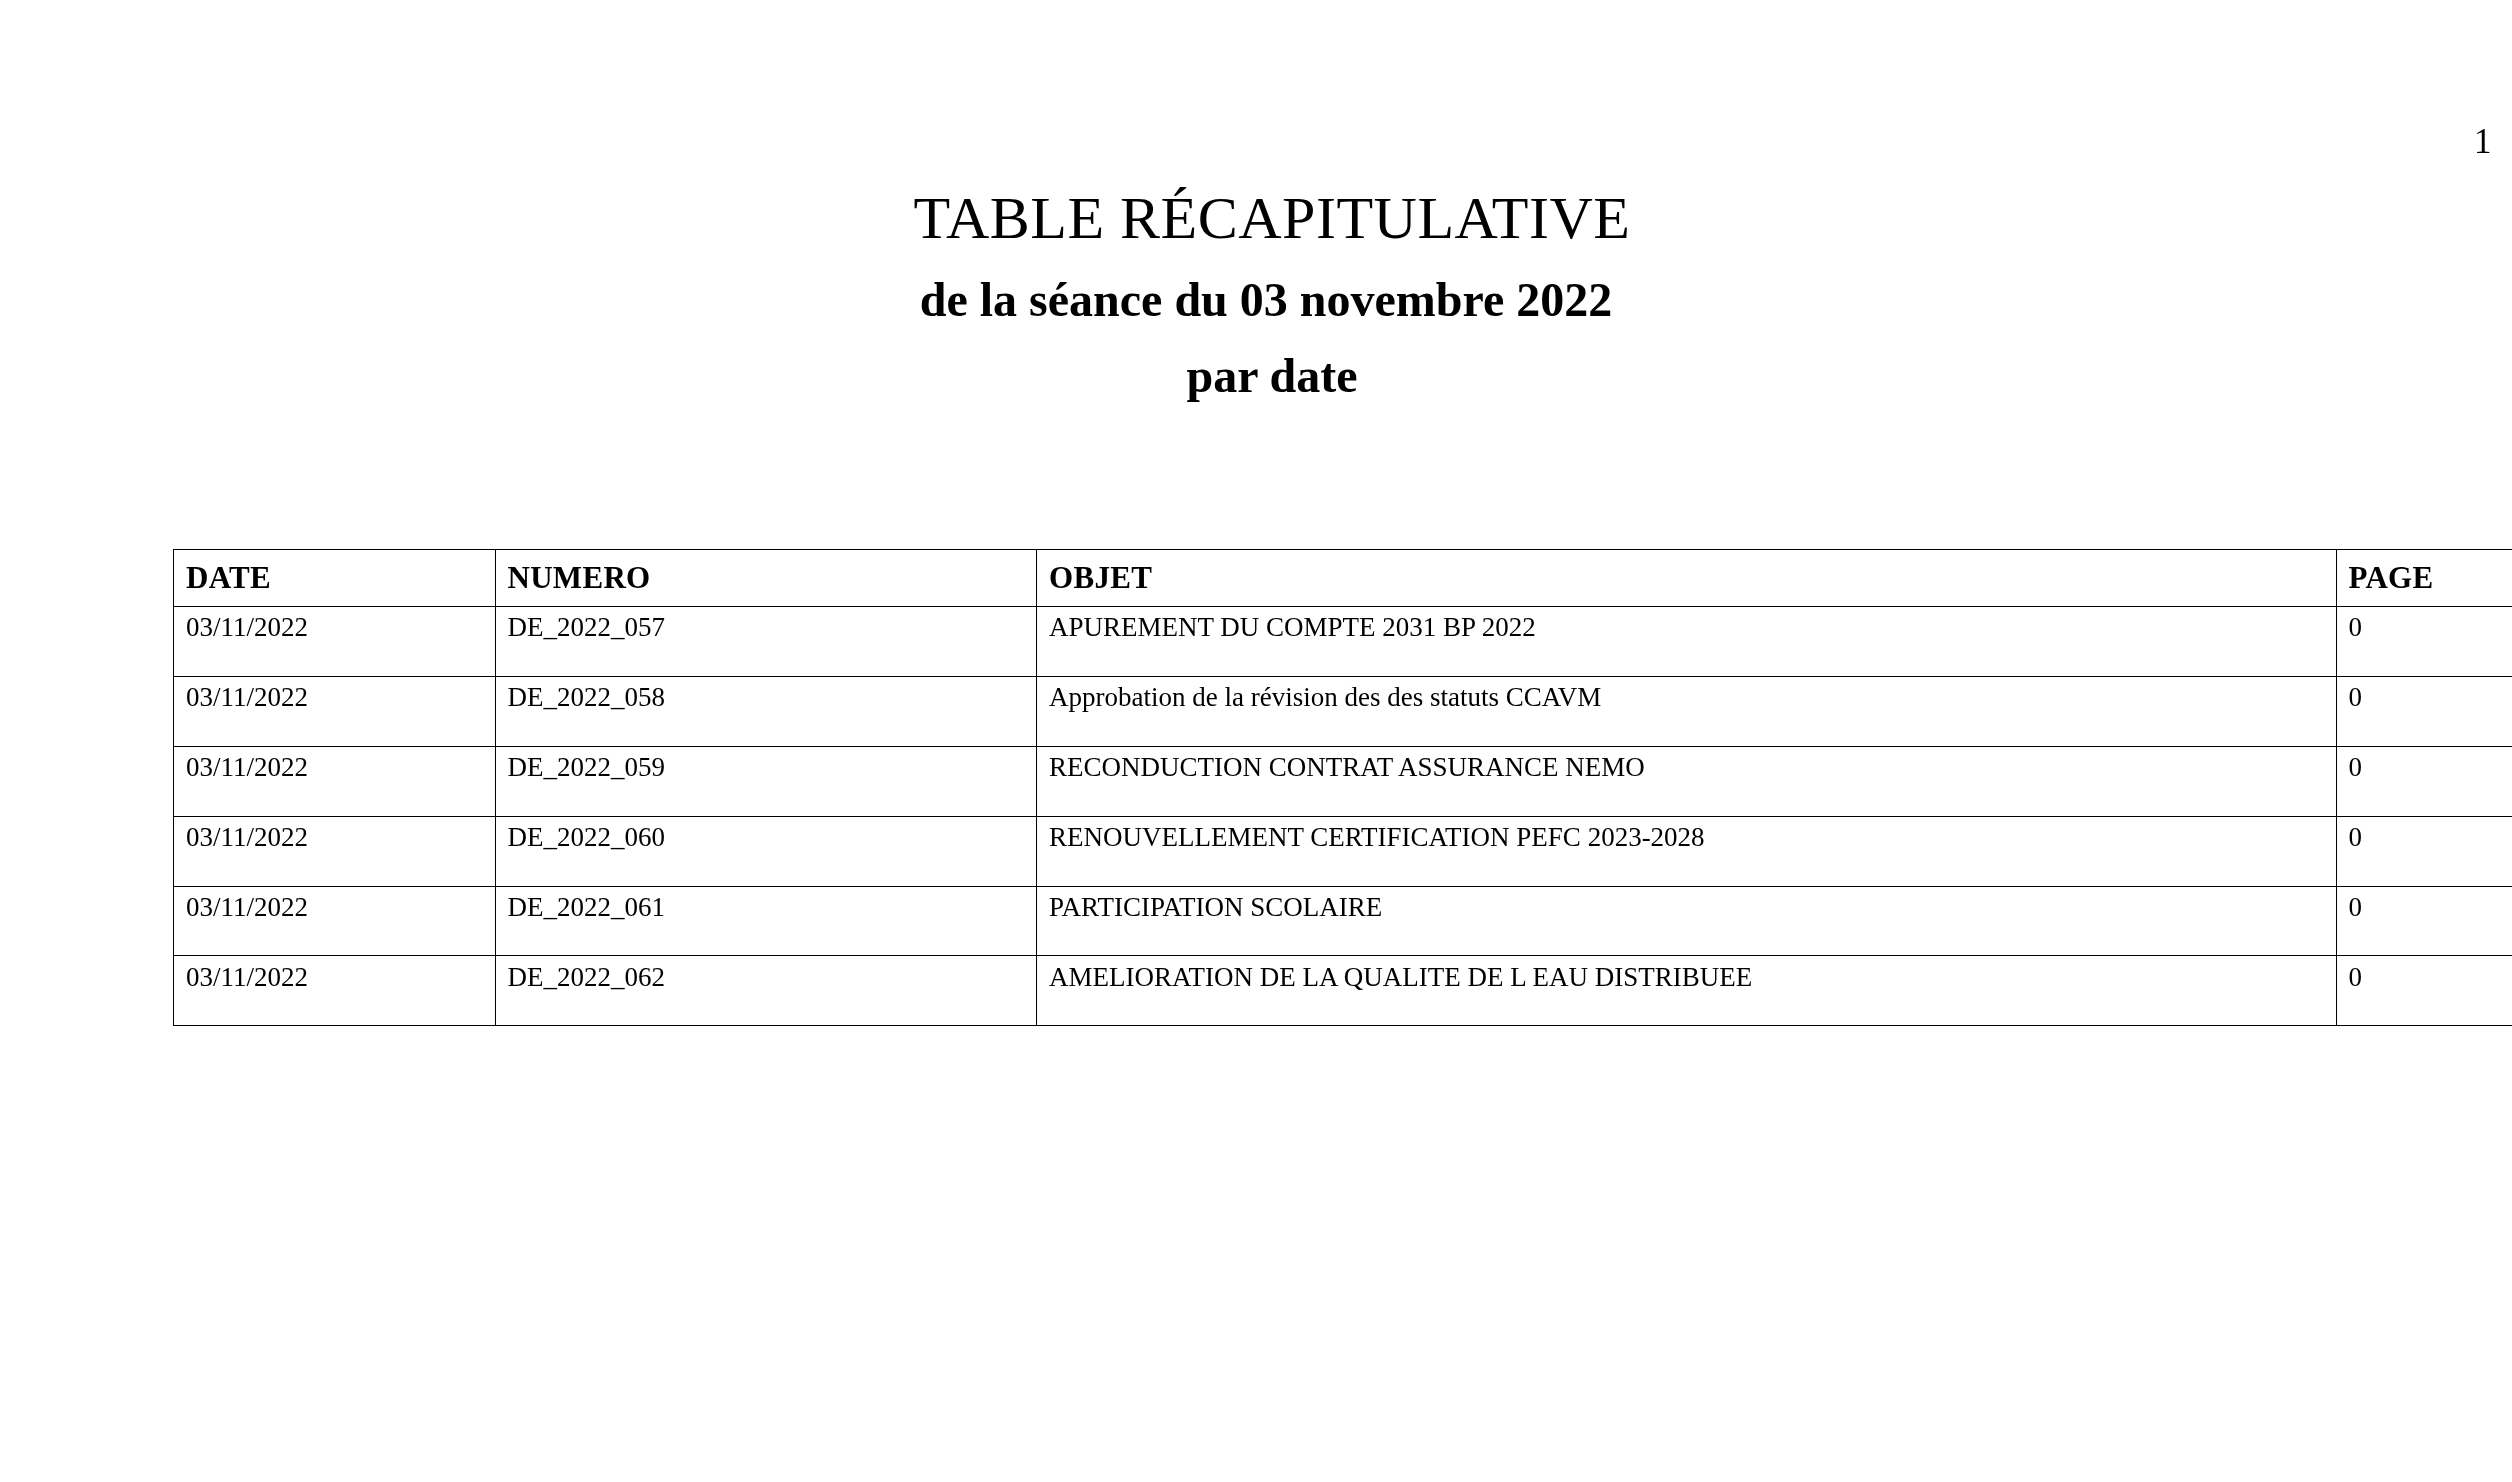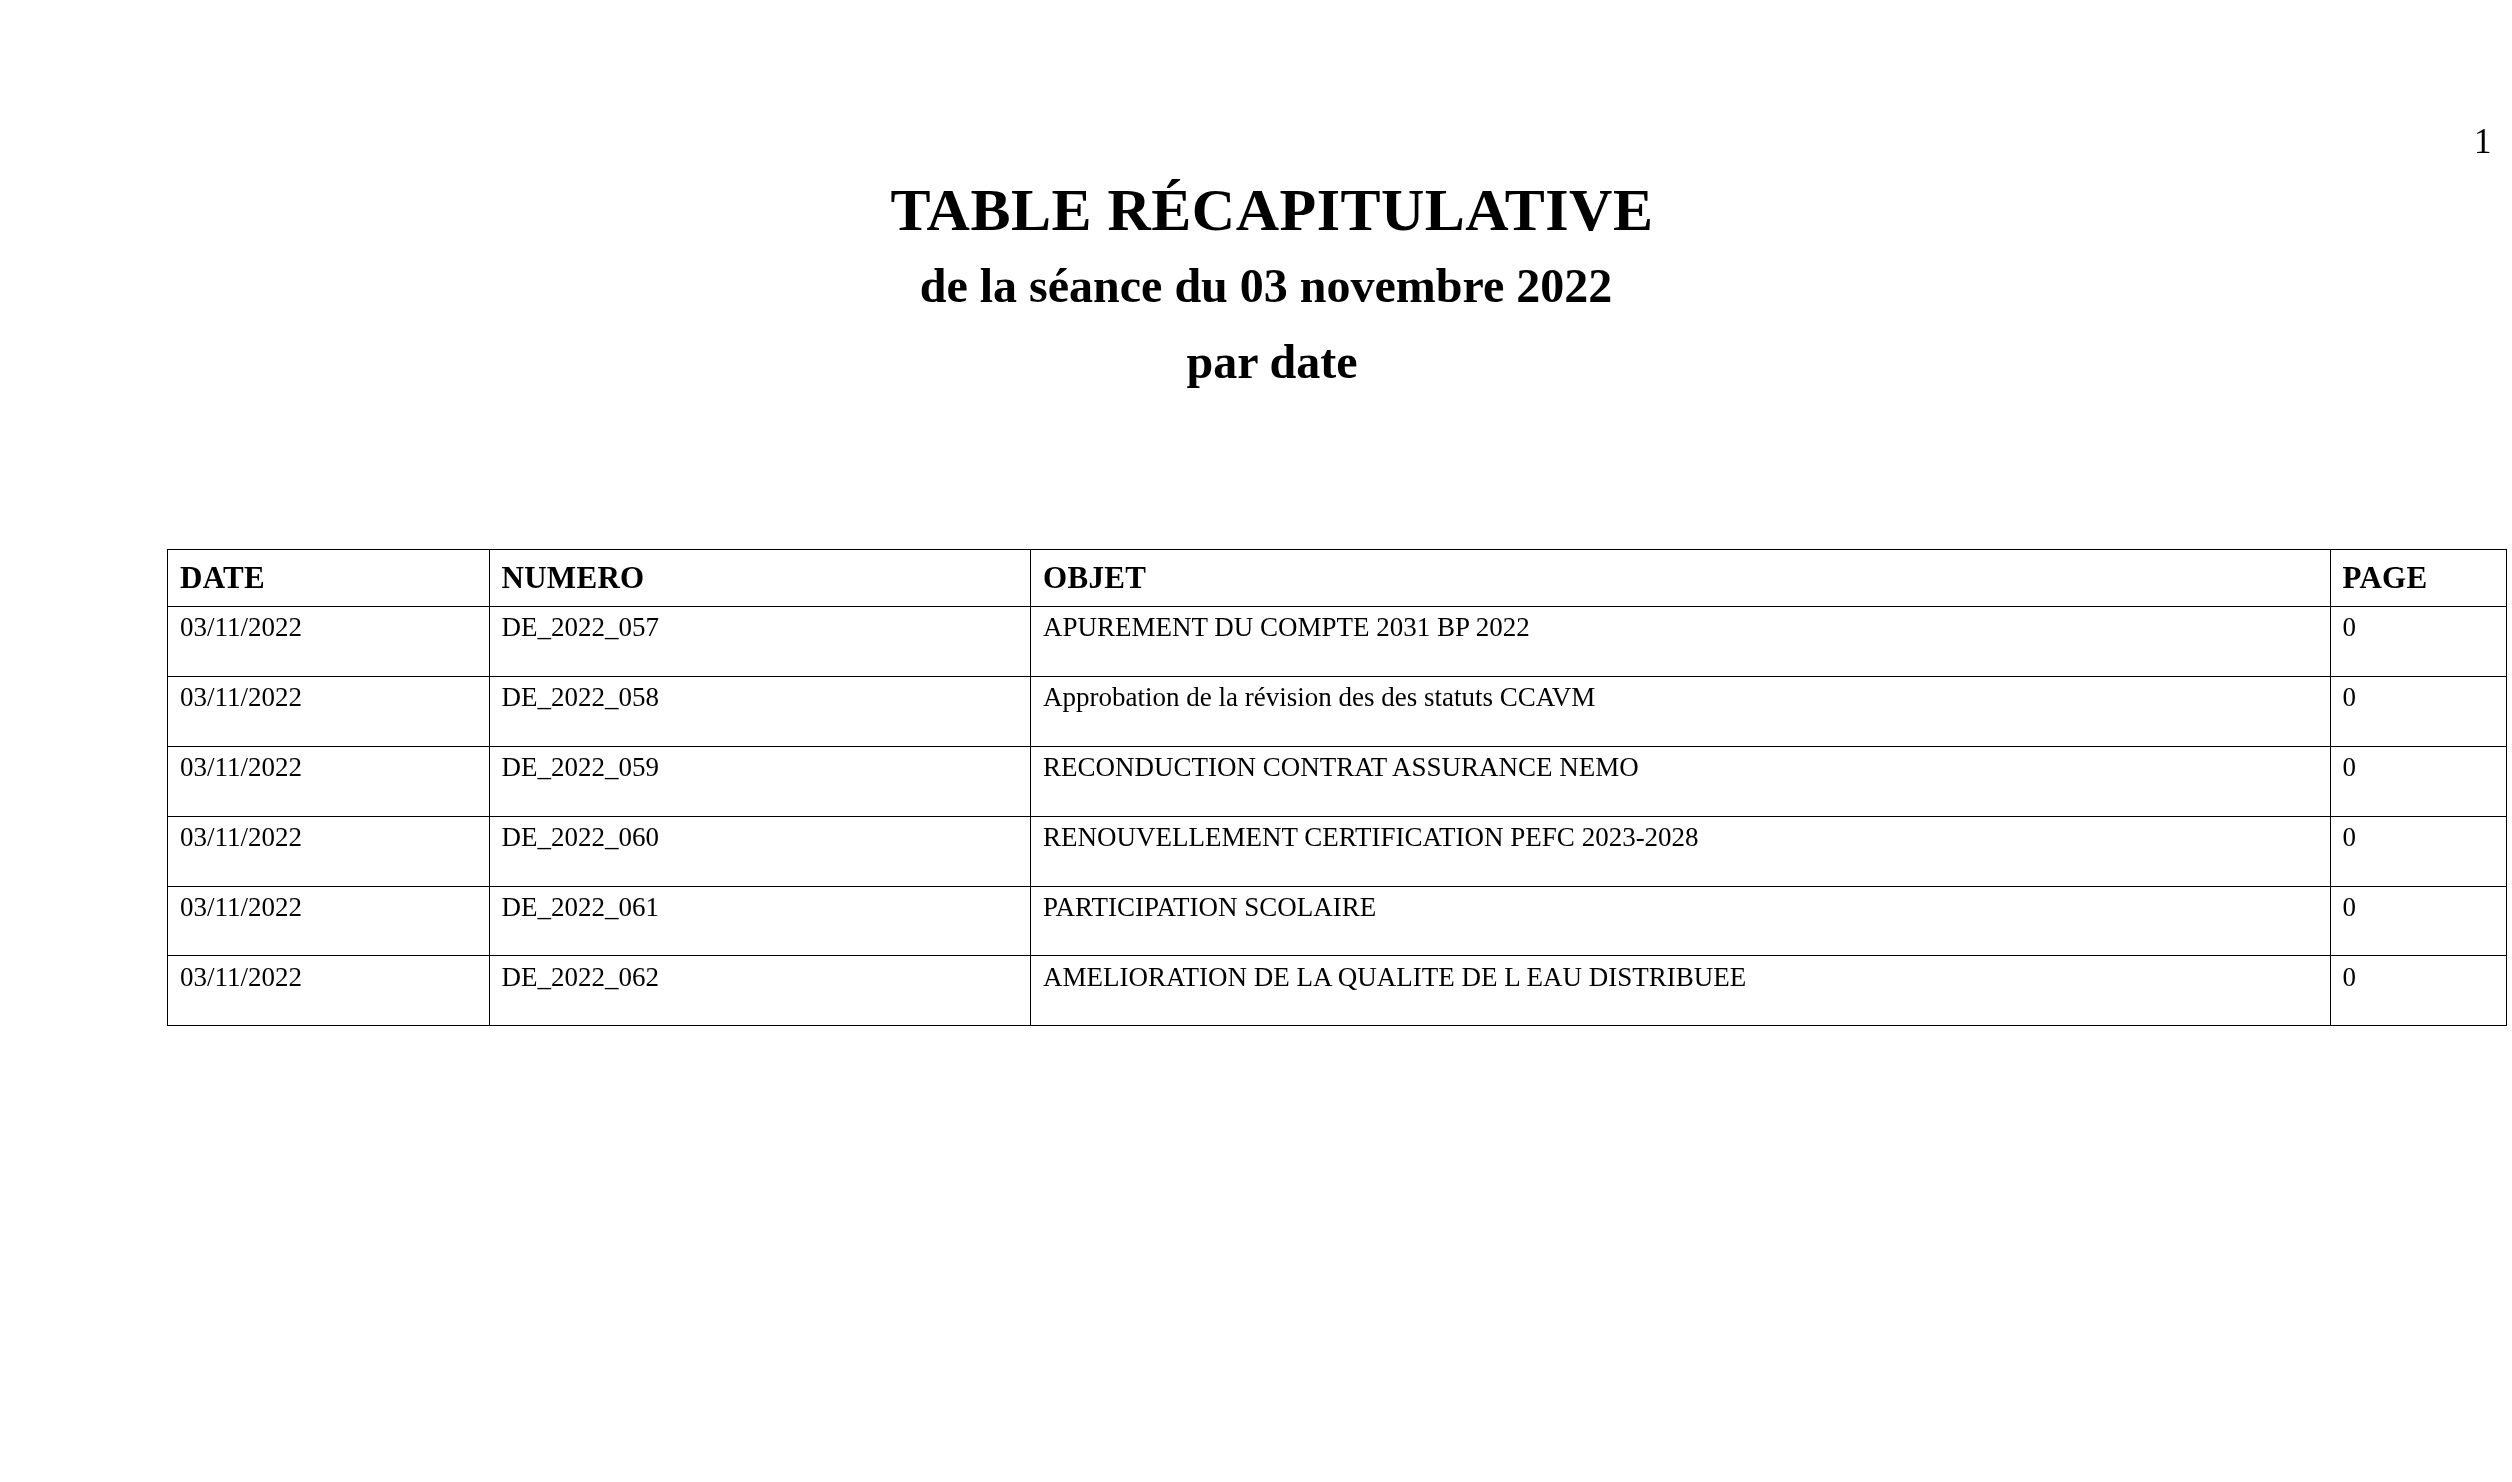--- a/index.html
+++ b/index.html
@@ -28,45 +28,45 @@
     font-size: 35px;
     font-family: "Liberation Serif", serif;
     line-height: 1;
   }
   .title-block {
     text-align: center;
     padding-top: 177px;
   }
   .title-main {
     font-size: 60px;
-    font-weight: bold;
+    font-weight: normal;
     letter-spacing: 0.5px;
     line-height: 1.12;
-    margin: 0;
+    margin: 8px;
     padding-left: 32px;
   }
   .title-sub {
     font-size: 48px;
     font-weight: bold;
     line-height: 1.22;
     margin: 2px;
     padding-top: 10.7px;
     padding-left: 20px;
   }
   .title-sub2 {
     font-size: 48px;
     font-weight: bold;
     line-height: 1.22;
     margin: 13px;
     padding-top: 4.3px;
     padding-left: 32px;
   }
   .table-wrap {
     position: absolute;
-    left: 167px;
+    left: 173px;
     top: 549px;
     width: 2257px;
   }
   table.recap {
     border-collapse: collapse;
     width: 2257px;
     table-layout: fixed;
   }
   table.recap td, table.recap th {
     border: 1.6px solid #000000;

